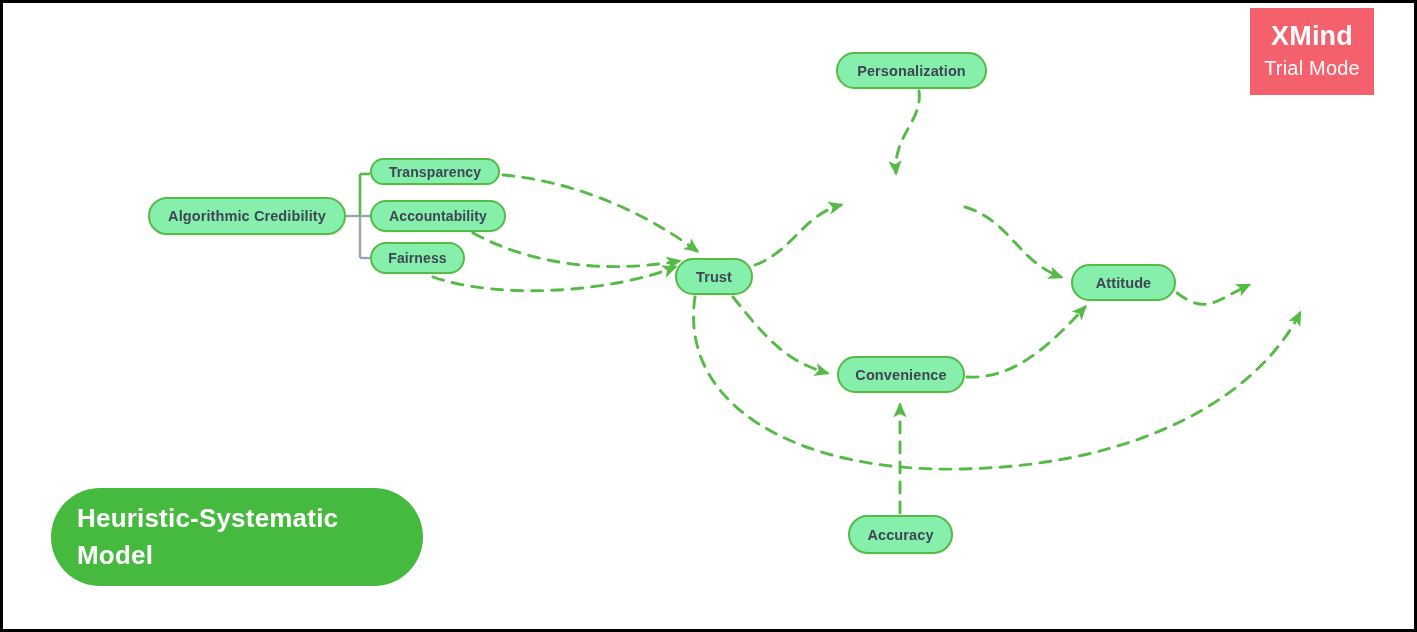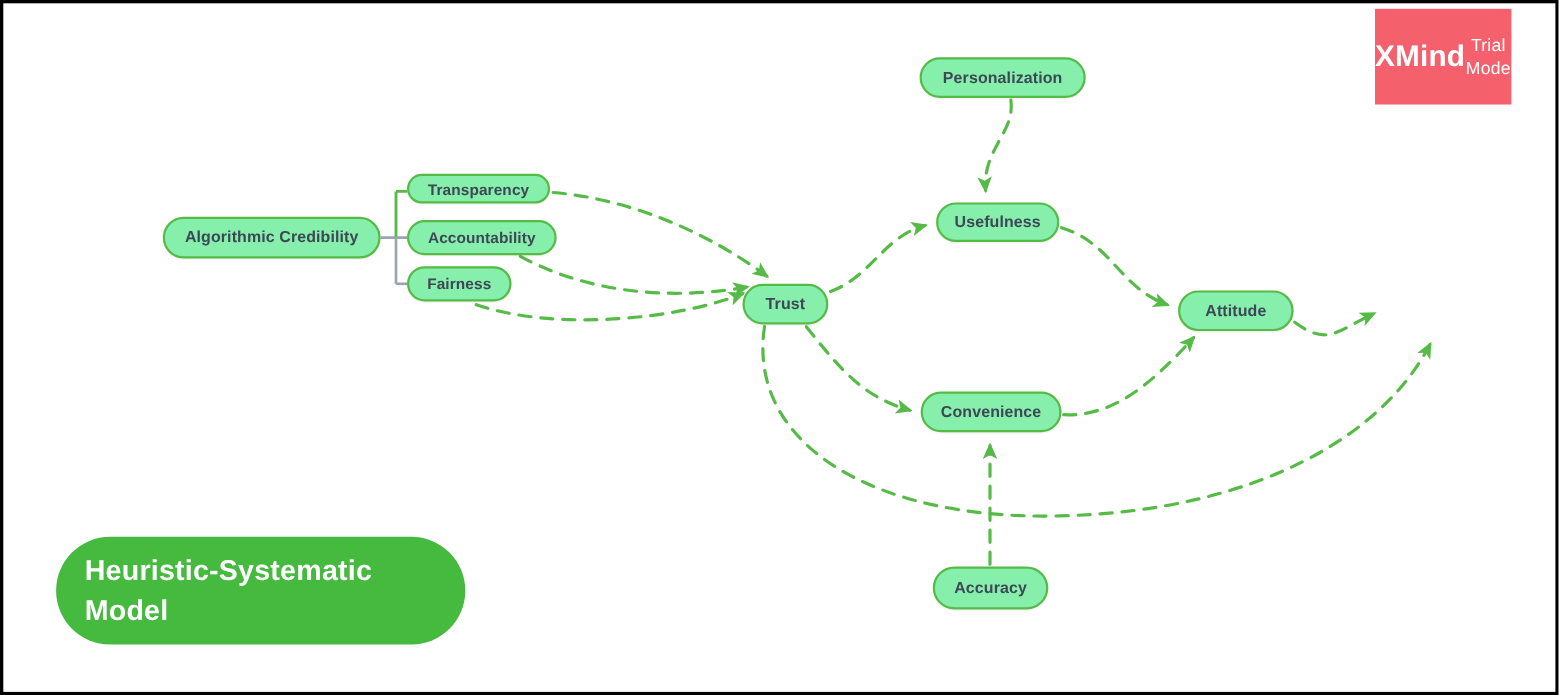--- a/index.html
+++ b/index.html
@@ -69,35 +69,35 @@
     line-height: 1.42;
     padding: 0 26px;
     letter-spacing: 0.2px;
   }
   
   #xmind-badge {
     position: absolute;
     z-index: 5;
     box-sizing: border-box;
     display: flex;
-    flex-direction: row;
+    flex-direction: column;
     align-items: center;
-    justify-content: flex-start;
+    justify-content: center;
     background: #f4606c;
     color: #ffffff;
     text-align: center;
   }
   #xmind-badge .brand {
     font-size: 27px;
     font-weight: bold;
     line-height: 1.1;
     letter-spacing: 0.2px;
   }
   #xmind-badge .mode {
-    font-size: 16px;
+    font-size: 20px;
     font-weight: normal;
     line-height: 1.3;
     margin-top: 3px;
     letter-spacing: 0.2px;
   }
 </style>
 </head>
 <body>
 
 <div id="canvas">
@@ -158,23 +158,20 @@
   </div>
 
   <div class="node" style="left:672px; top:255px; width:78px; height:37px;">
     <span>Trust</span>
   </div>
 
   <div class="node" style="left:833px; top:49px; width:151px; height:37px;">
     <span>Personalization</span>
   </div>
 
-  <div class="node" style="left:848px; top:181px; width:112px; height:36px;">
-    <span>Usefulness</span>
-  </div>
 
   <div class="node" style="left:834px; top:353px; width:128px; height:37px;">
     <span>Convenience</span>
   </div>
 
   <div class="node" style="left:1068px; top:261px; width:105px; height:37px;">
     <span>Attitude</span>
   </div>
 
 

